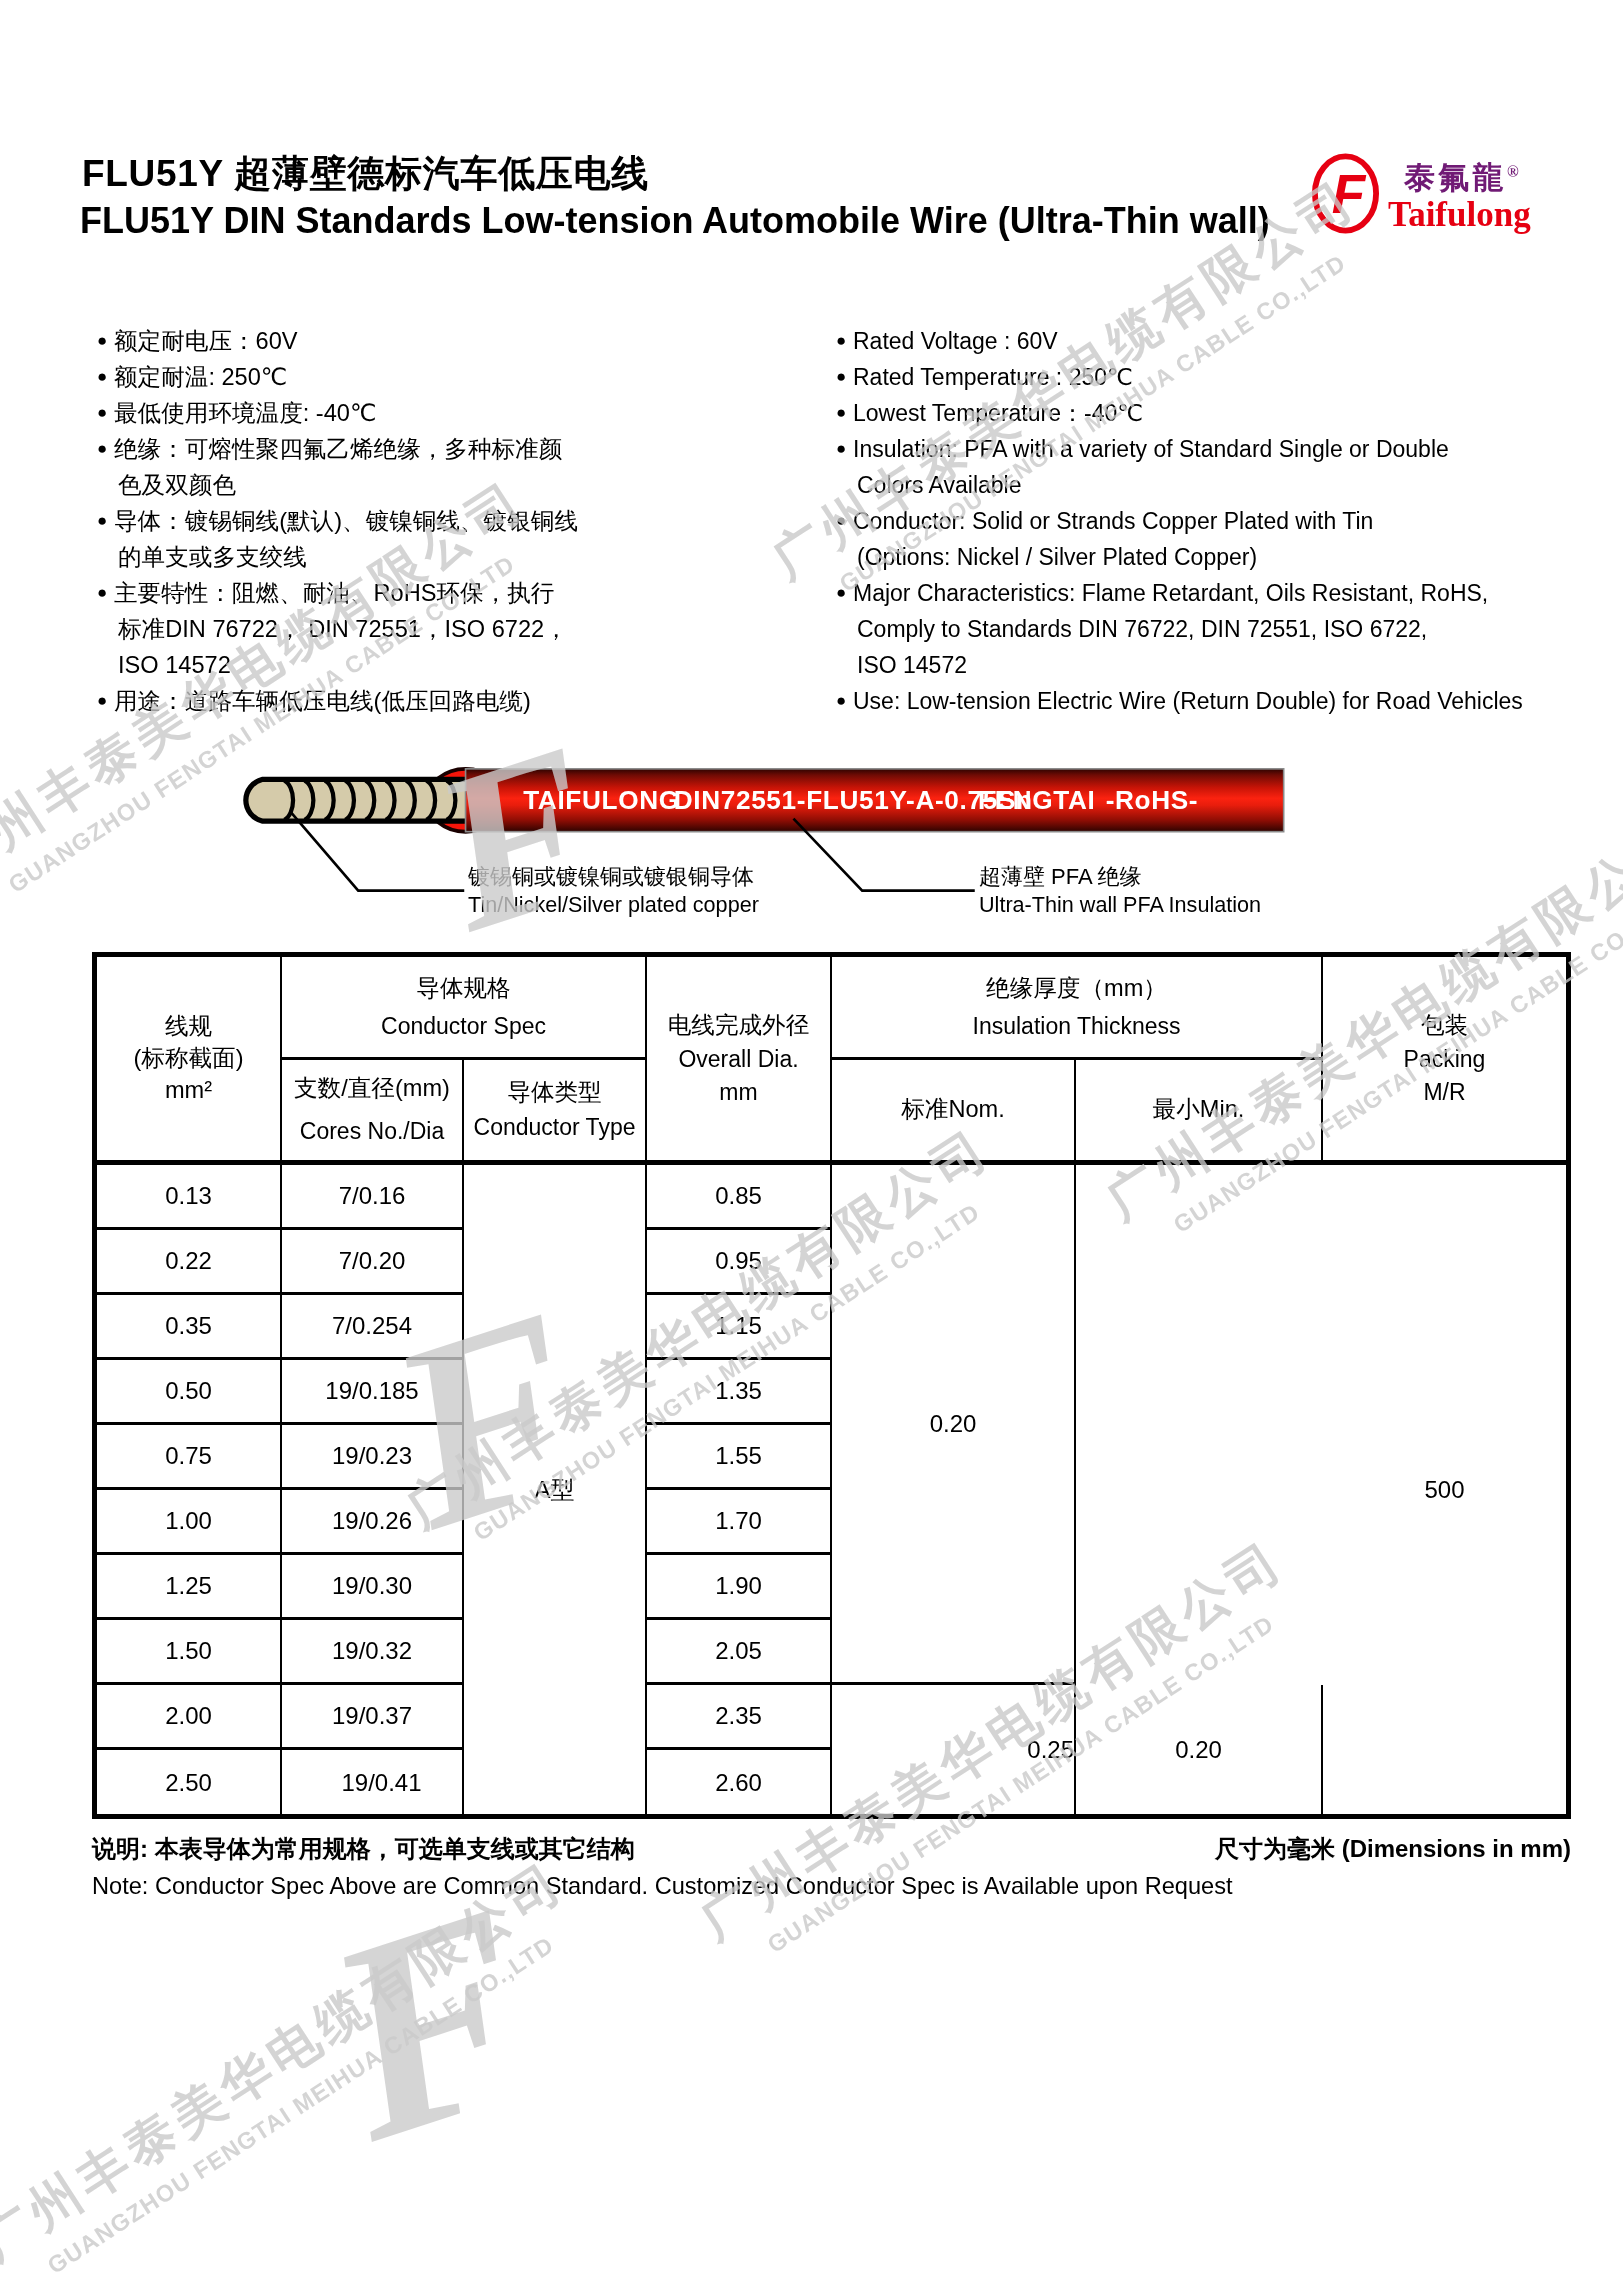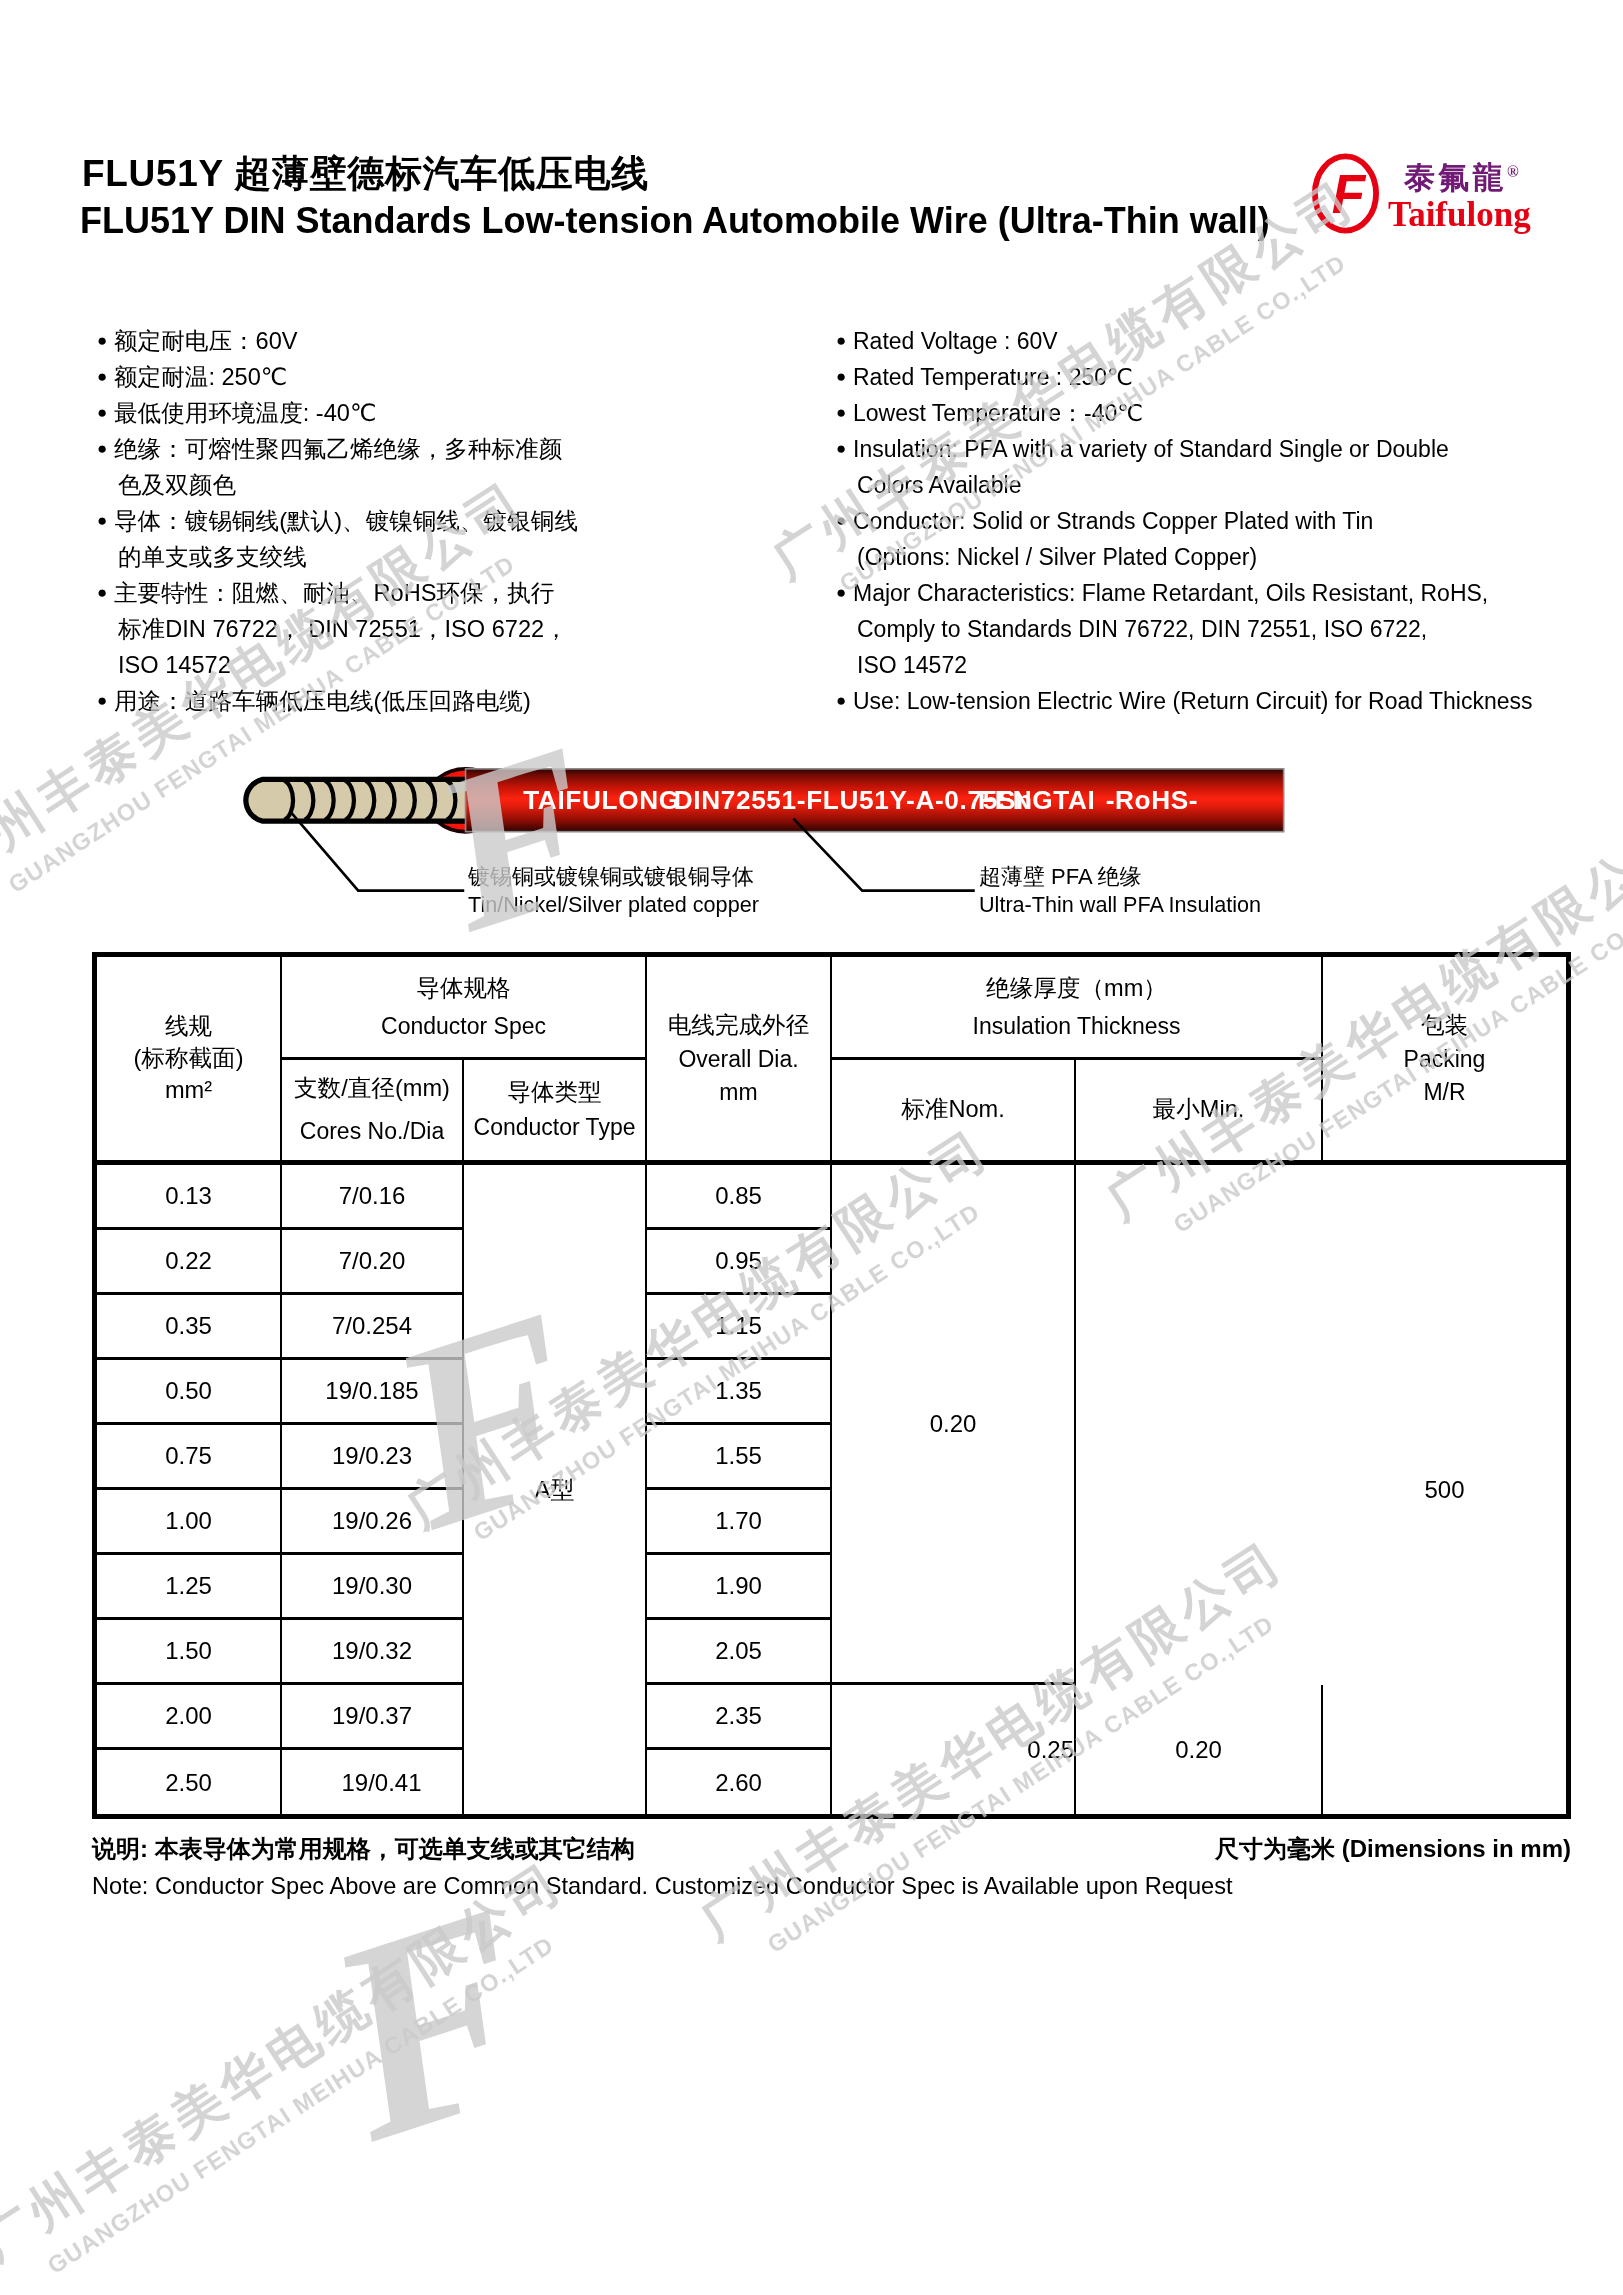--- a/index.html
+++ b/index.html
@@ -92,21 +92,21 @@
   <div class="ln"><span class="dot">●</span><span>Rated Voltage : 60V</span></div>
   <div class="ln"><span class="dot">●</span><span>Rated Temperature : 250℃</span></div>
   <div class="ln"><span class="dot">●</span><span>Lowest Temperature：-40℃</span></div>
   <div class="ln"><span class="dot">●</span><span>Insulation: PFA with a variety of Standard Single or Double</span></div>
   <div class="ln c"><span>Colors Available</span></div>
   <div class="ln"><span class="dot">●</span><span>Conductor: Solid or Strands Copper Plated with Tin</span></div>
   <div class="ln c"><span>(Options: Nickel / Silver Plated  Copper)</span></div>
   <div class="ln"><span class="dot">●</span><span>Major Characteristics: Flame Retardant, Oils Resistant, RoHS,</span></div>
   <div class="ln c"><span>Comply to Standards DIN 76722, DIN 72551, ISO 6722,</span></div>
   <div class="ln c"><span>ISO 14572</span></div>
-  <div class="ln"><span class="dot">●</span><span>Use: Low-tension Electric Wire (Return Circuit) for Road Thickness</span></div>
+  <div class="ln"><span class="dot">●</span><span>Use: Low-tension Electric Wire (Return Double) for Road Vehicles</span></div>
 </div>
 
 <div class="abs cable-svg">
 <svg width="1309" height="177" viewBox="0 0 2000 270">
   <defs>
     <linearGradient id="redband" x1="0" y1="0" x2="0" y2="1">
       <stop offset="0%" stop-color="#2e0300"></stop>
       <stop offset="10%" stop-color="#700b04"></stop>
       <stop offset="30%" stop-color="#c81407"></stop>
       <stop offset="47%" stop-color="#fb2210"></stop>

